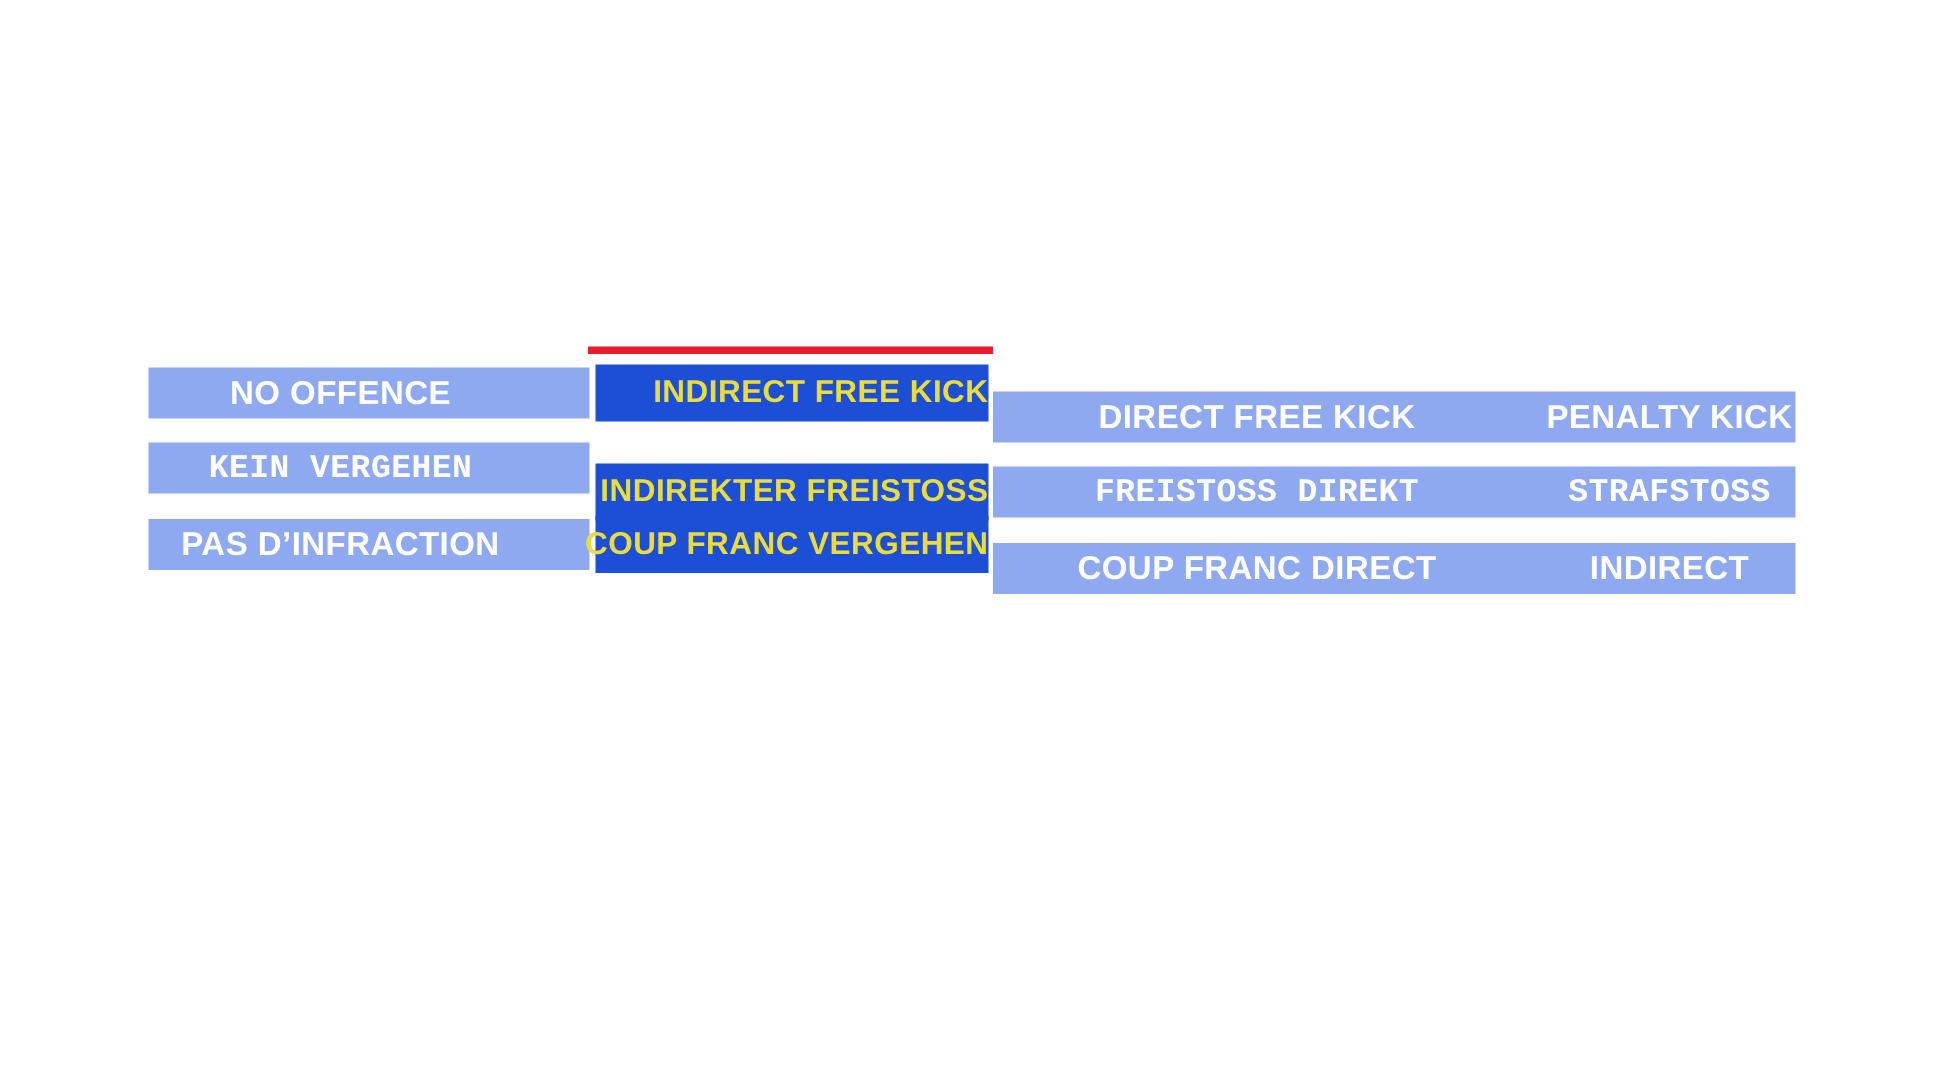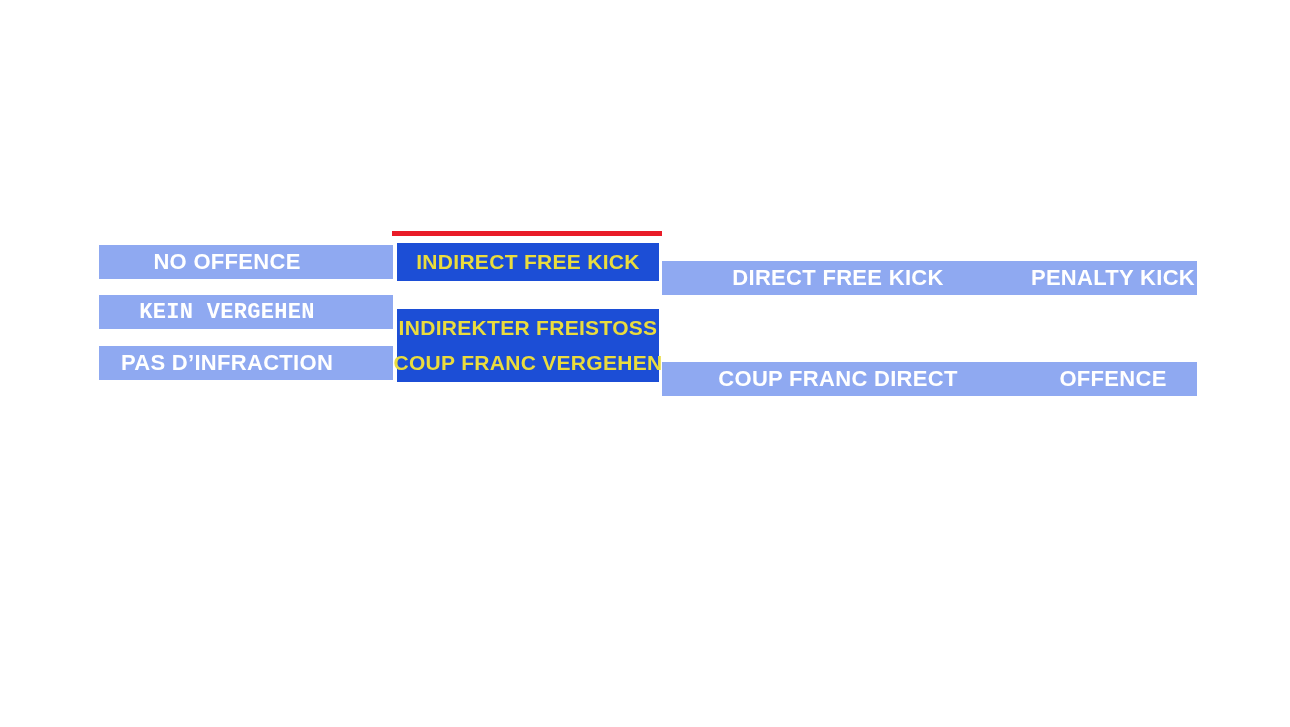--- a/index.html
+++ b/index.html
@@ -31,21 +31,21 @@
   .bar.left .lbl{width:100%;text-align:center;padding-right:38px;box-sizing:border-box;}
   .bar.right{left:662px;width:535px;margin-top:16px;}
   .bar.right .lbl{position:absolute;text-align:center;top:0;height:100%;display:flex;align-items:center;justify-content:center;}
   .bar.right .lbl.c3{left:0;width:352px;}
   .bar.right .lbl.c4{left:351px;width:200px;}
   .bar.mid{
     left:397px;width:262px;height:38px;
     background:var(--selected-blue);
     color:var(--yellow);
     font-size:21px;
-    justify-content:center;
+    justify-content:flex-end;
   }
   
   .r1.left,.r1.right{top:245px;}
   .r2.left,.r2.right{top:295px;font-family:Liberation Mono, monospace;}
   .r3.left,.r3.right{top:346px;}
   .r1.mid{top:243px;}
   .r2.mid{top:293px;margin-top:16px;}
   .r3.mid{top:344px;}
   .indicator{
     position:absolute;
@@ -70,25 +70,29 @@
     <span class="lbl c3">DIRECT FREE KICK</span>
     <span class="lbl c4">PENALTY KICK</span>
   </div>
 
   <div class="bar left r2">
     <span class="lbl">KEIN VERGEHEN</span>
   </div>
   <div class="bar mid r2">
     <span class="lbl">INDIREKTER FREISTOSS</span>
   </div>
+  <div class="bar right r2">
+    <span class="lbl c3">FREISTOSS DIREKT</span>
+    <span class="lbl c4">STRAFSTOSS</span>
+  </div>
 
   <div class="bar left r3">
     <span class="lbl">PAS D’INFRACTION</span>
   </div>
   <div class="bar mid r3">
     <span class="lbl">COUP FRANC VERGEHEN</span>
   </div>
   <div class="bar right r3">
     <span class="lbl c3">COUP FRANC DIRECT</span>
-    <span class="lbl c4">OFFENCE</span>
+    <span class="lbl c4">INDIRECT</span>
   </div>
 
 </div>
 
 </body></html>

